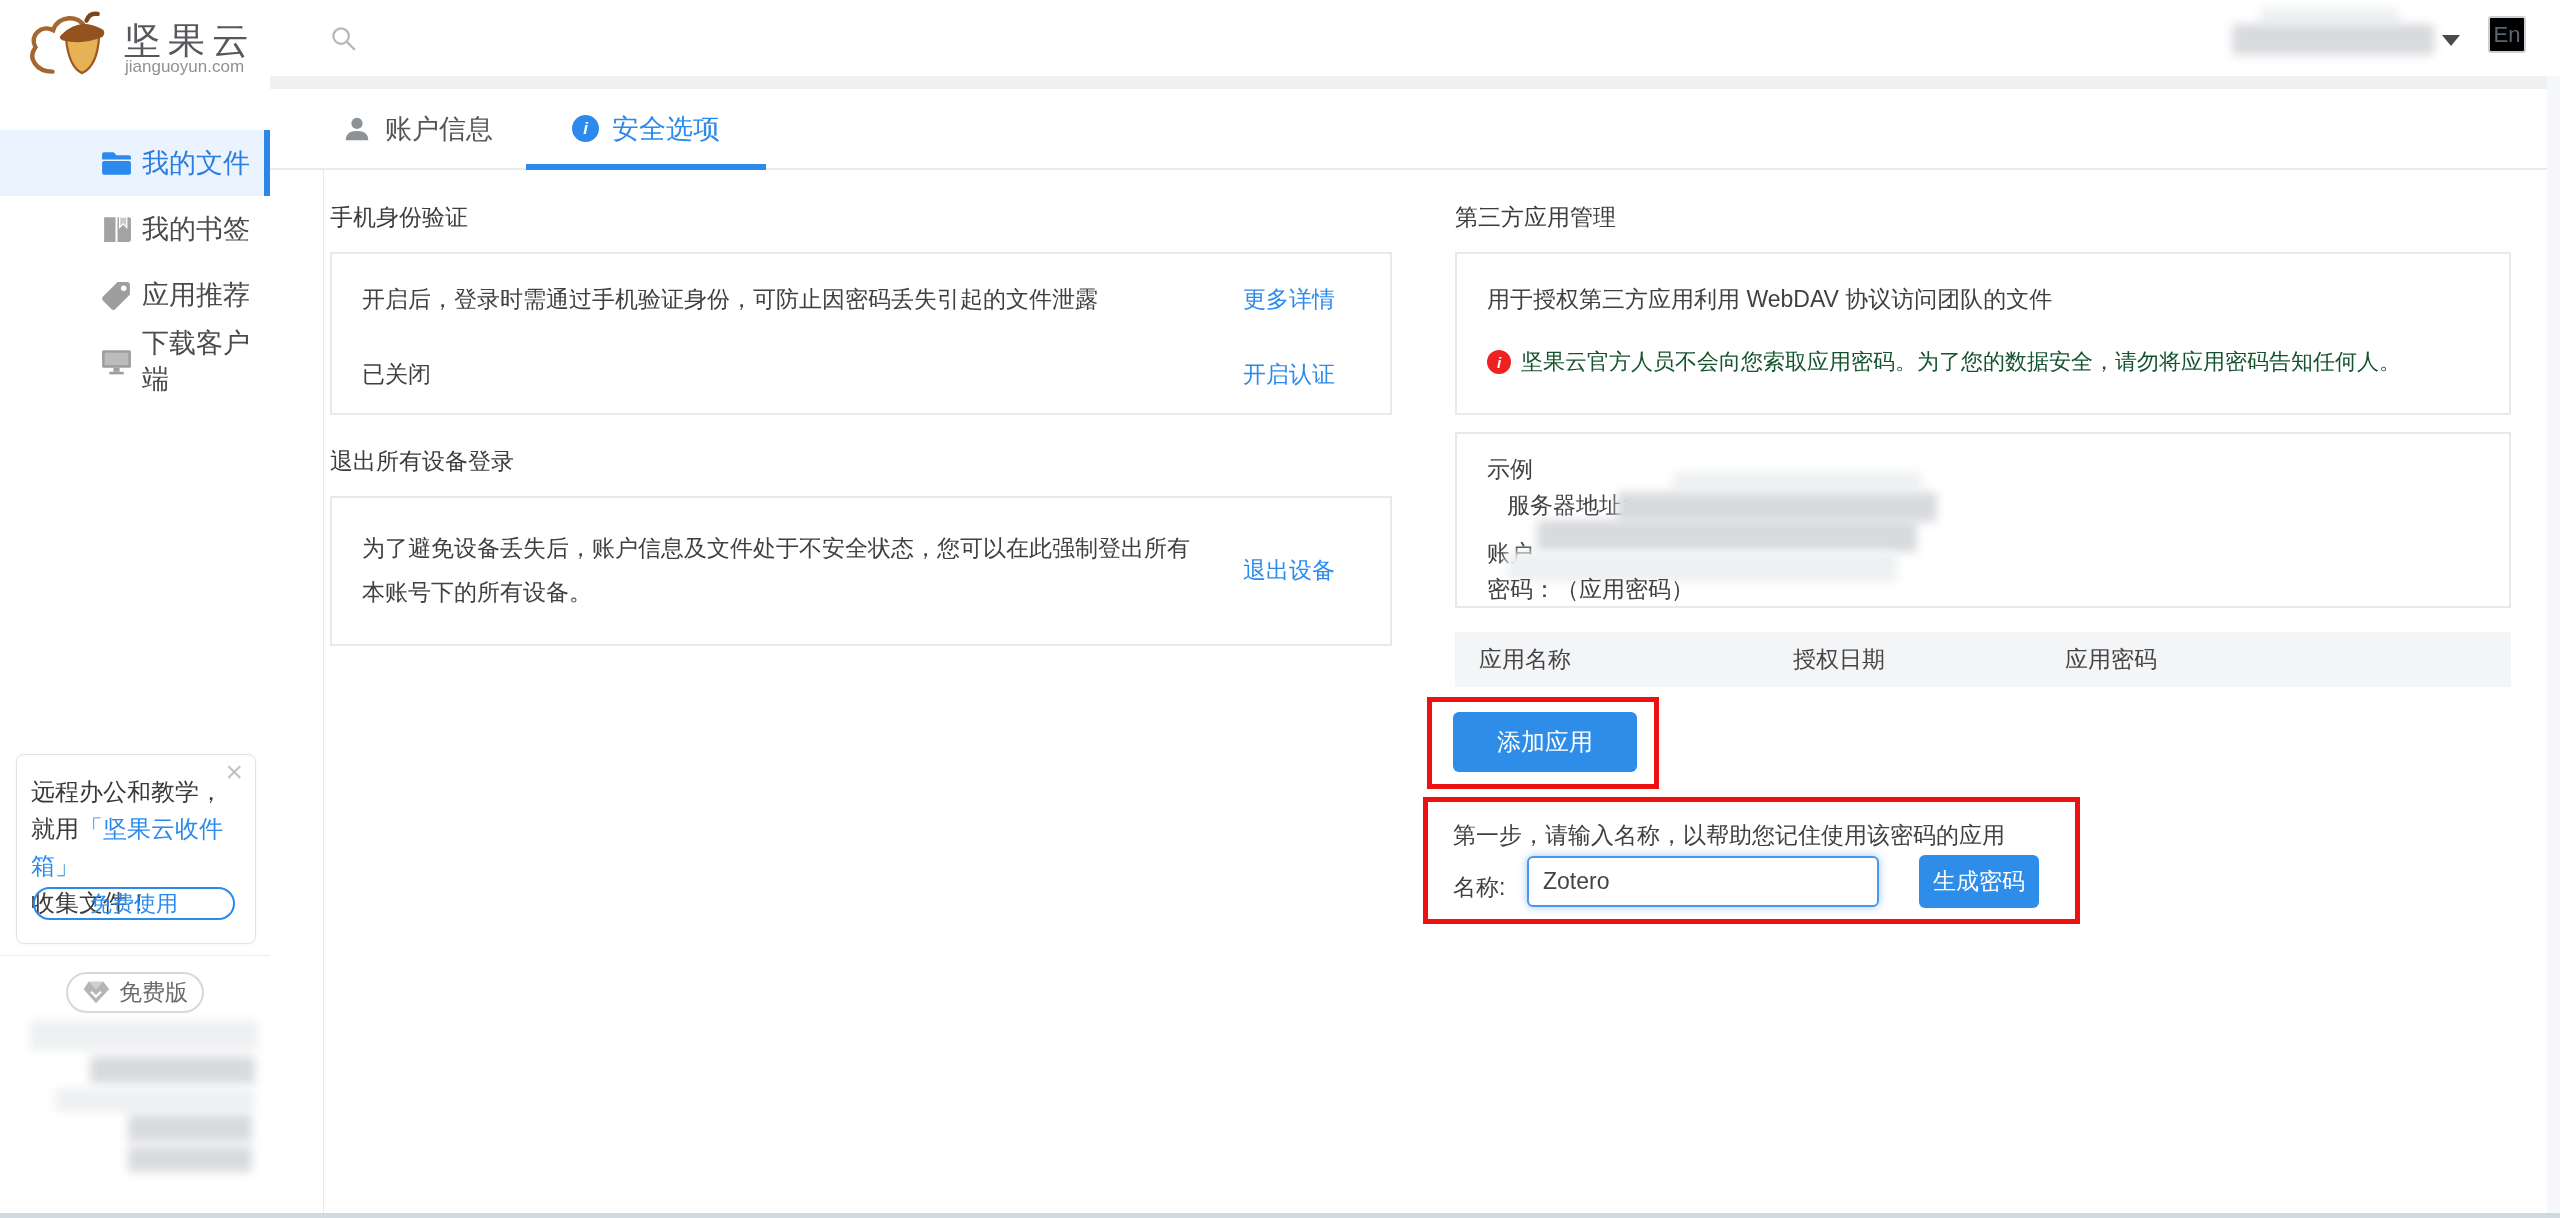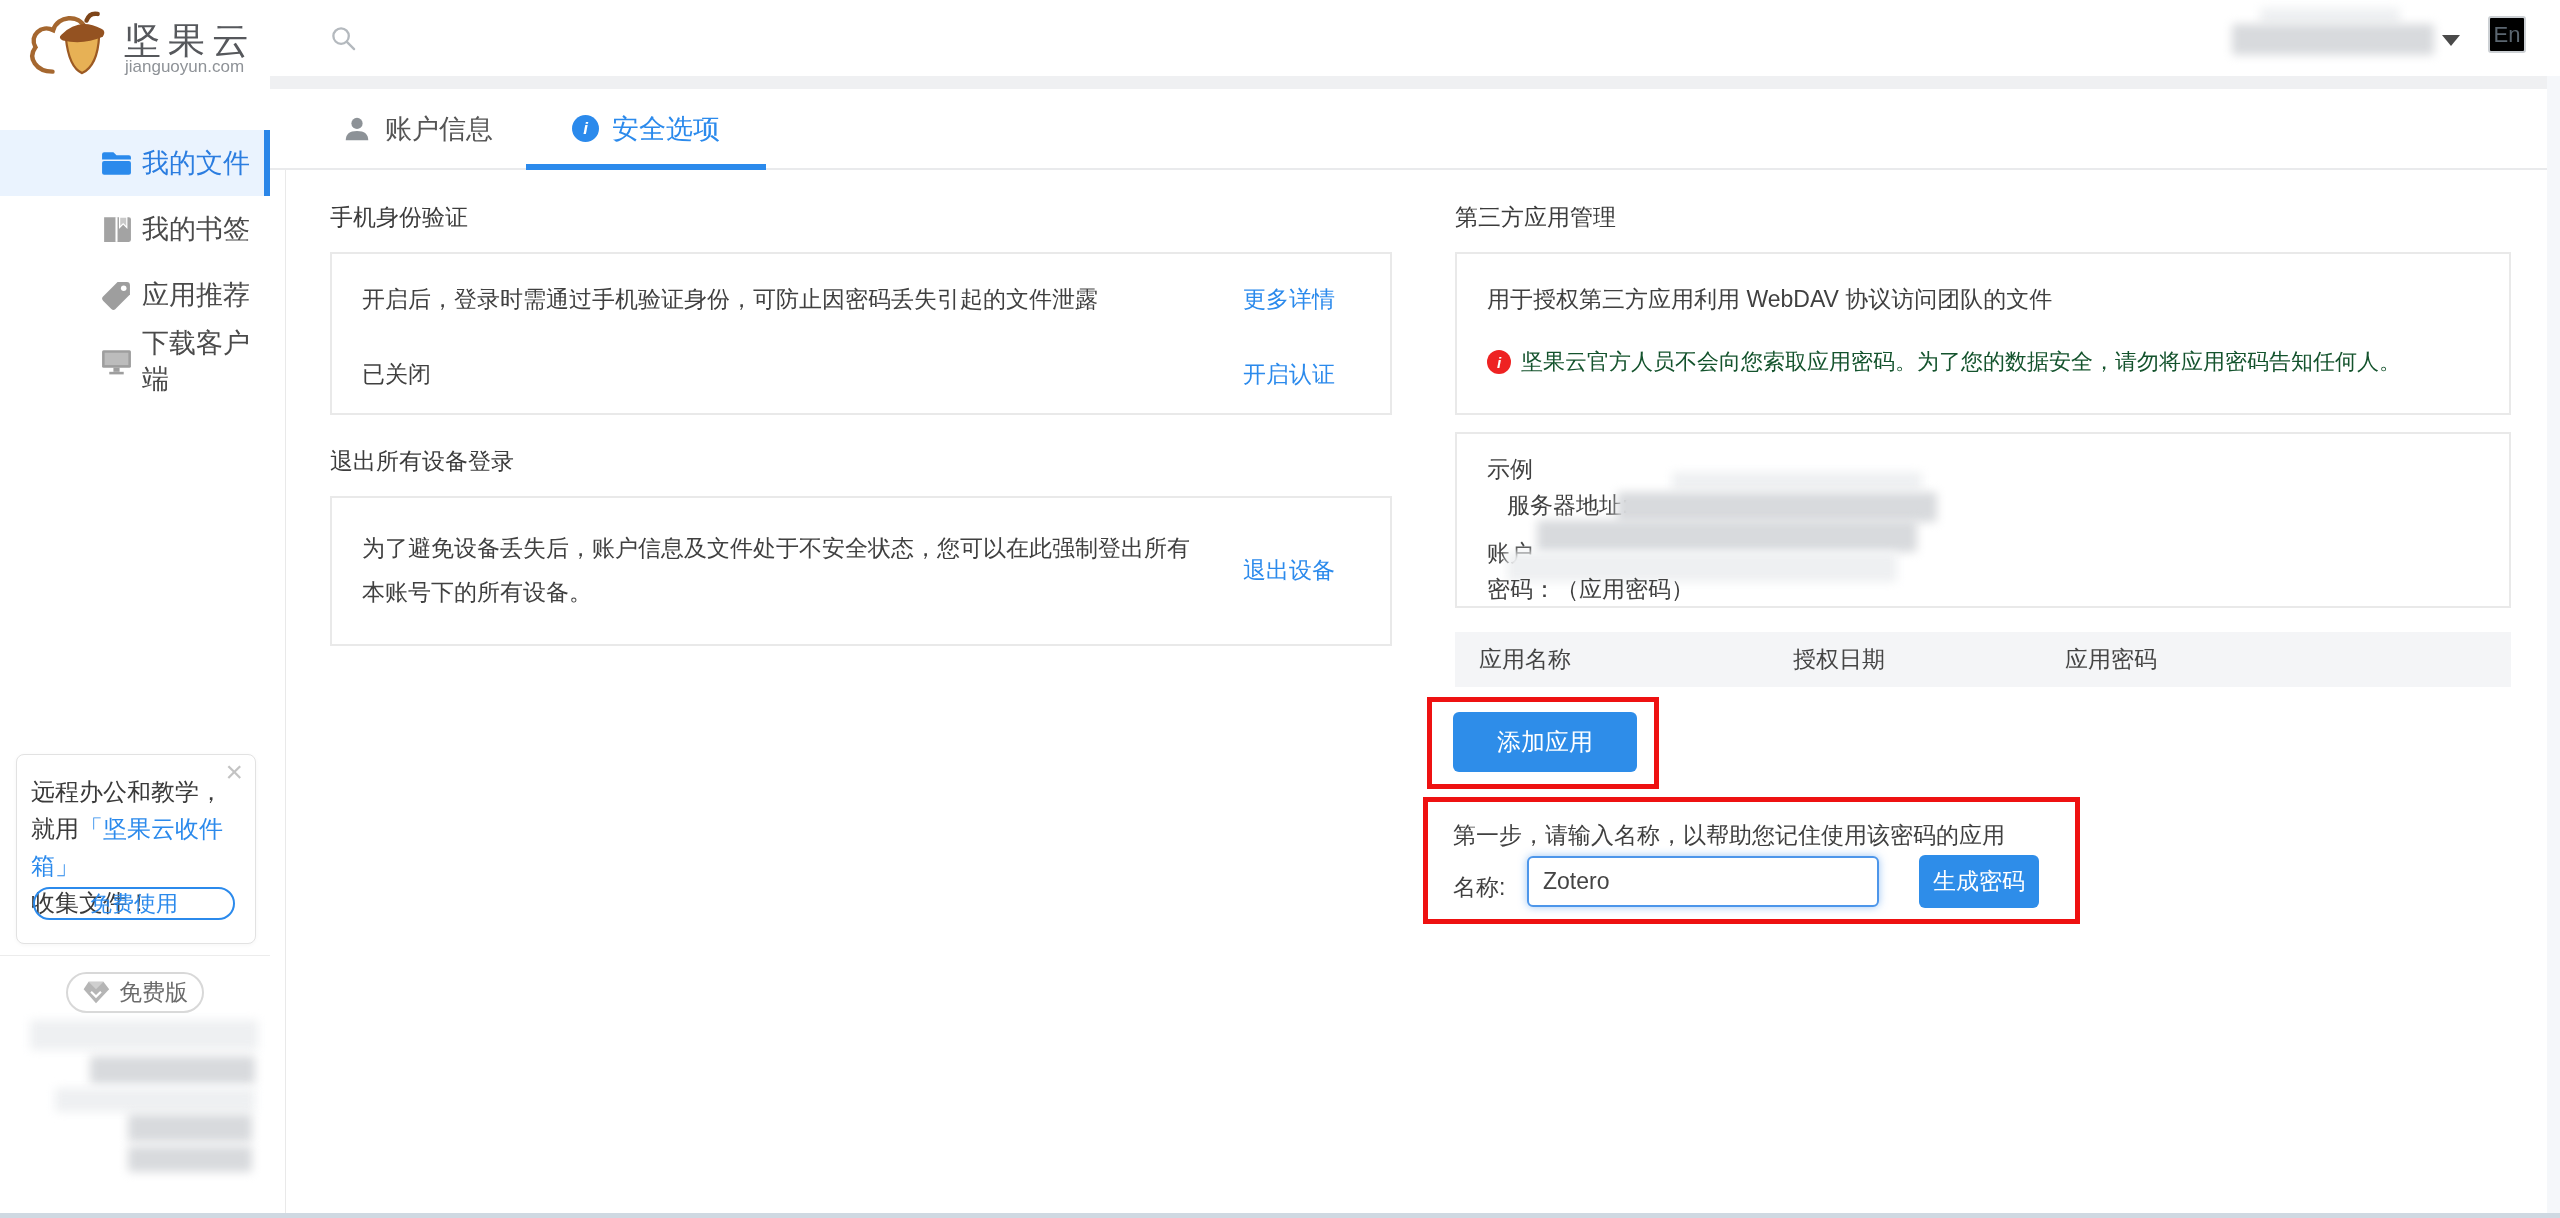--- a/index.html
+++ b/index.html
@@ -2,21 +2,21 @@
 <html><head>
 <meta charset="utf-8">
 <style>
   * { margin:0; padding:0; box-sizing:border-box; }
   html,body { background:#fff; }
   body { font-family:"Liberation Sans","DejaVu Sans",sans-serif; color:#3c3c3c; }
   .screen { position:relative; width:2560px; height:1218px; overflow:hidden; background:#fff; }
   .abs { position:absolute; }
 
   
-  .sidebar { left:0; top:0; width:286px; height:1218px; background:#fff; border-right:1px solid #e9e9e9; }
+  .sidebar { left:0; top:0; width:324px; height:1218px; background:#fff; border-right:1px solid #e9e9e9; }
   .brand-name { left:124px; top:16px; font-size:37px; letter-spacing:7px; color:#56585c; }
   .brand-domain { left:125px; top:57px; font-size:17px; color:#8e9297; }
   .nav-item { left:0; width:270px; height:66px; display:flex; align-items:center; cursor:pointer; }
   .nav-item .nav-icon { position:absolute; left:100px; width:33px; height:33px; }
   .nav-item .nav-label { position:absolute; left:142px; font-size:27px; color:#4a4a4a; }
   .nav-item.active { background:#eaf3fe; }
   .nav-item.active .nav-label { color:#2b7de0; }
   .nav-item.active .accent-bar { position:absolute; right:0; top:0; width:6px; height:66px; background:#2b86e8; }
 
   .promo-card { left:16px; top:754px; width:240px; height:190px; background:#fff; border:1px solid #e2e2e2; border-radius:8px; box-shadow:0 1px 4px rgba(0,0,0,.04); }

